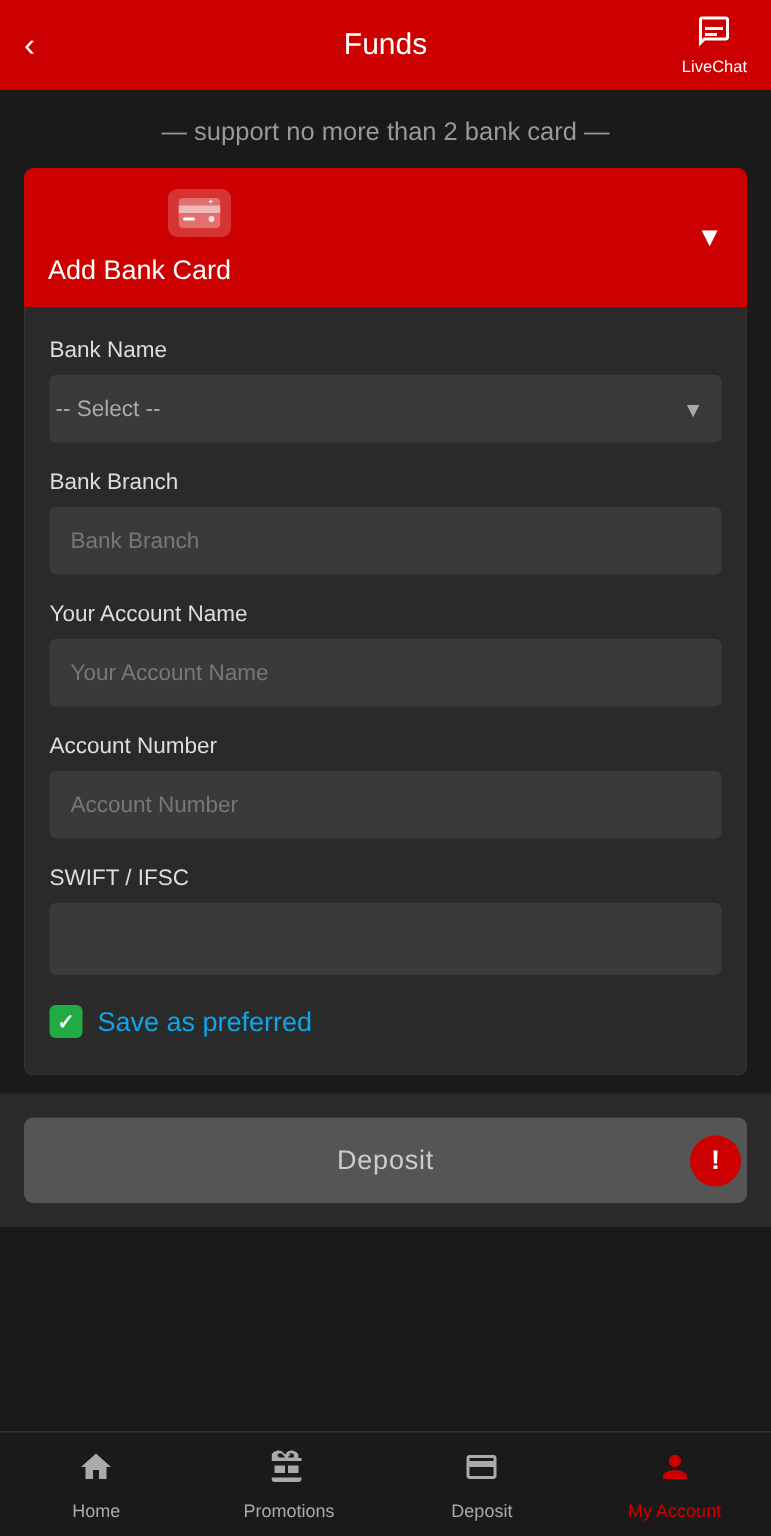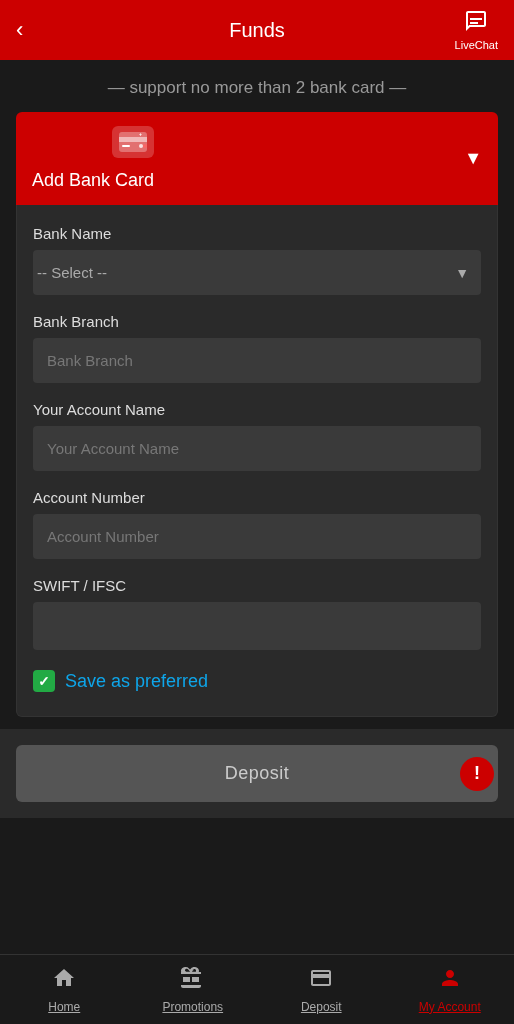--- a/index.html
+++ b/index.html
@@ -248,21 +248,20 @@
     .nav-item.active .nav-label {
       color: #cc0000;
     }
     .nav-icon {
       font-size: 22px;
       color: #aaa;
     }
     .nav-label {
       font-size: 12px;
       color: #aaa;
-      text-decoration: underline;
     }
 
     
     .bottom-spacer {
       height: 80px;
     }
   </style>
 </head>
 <body>
 

